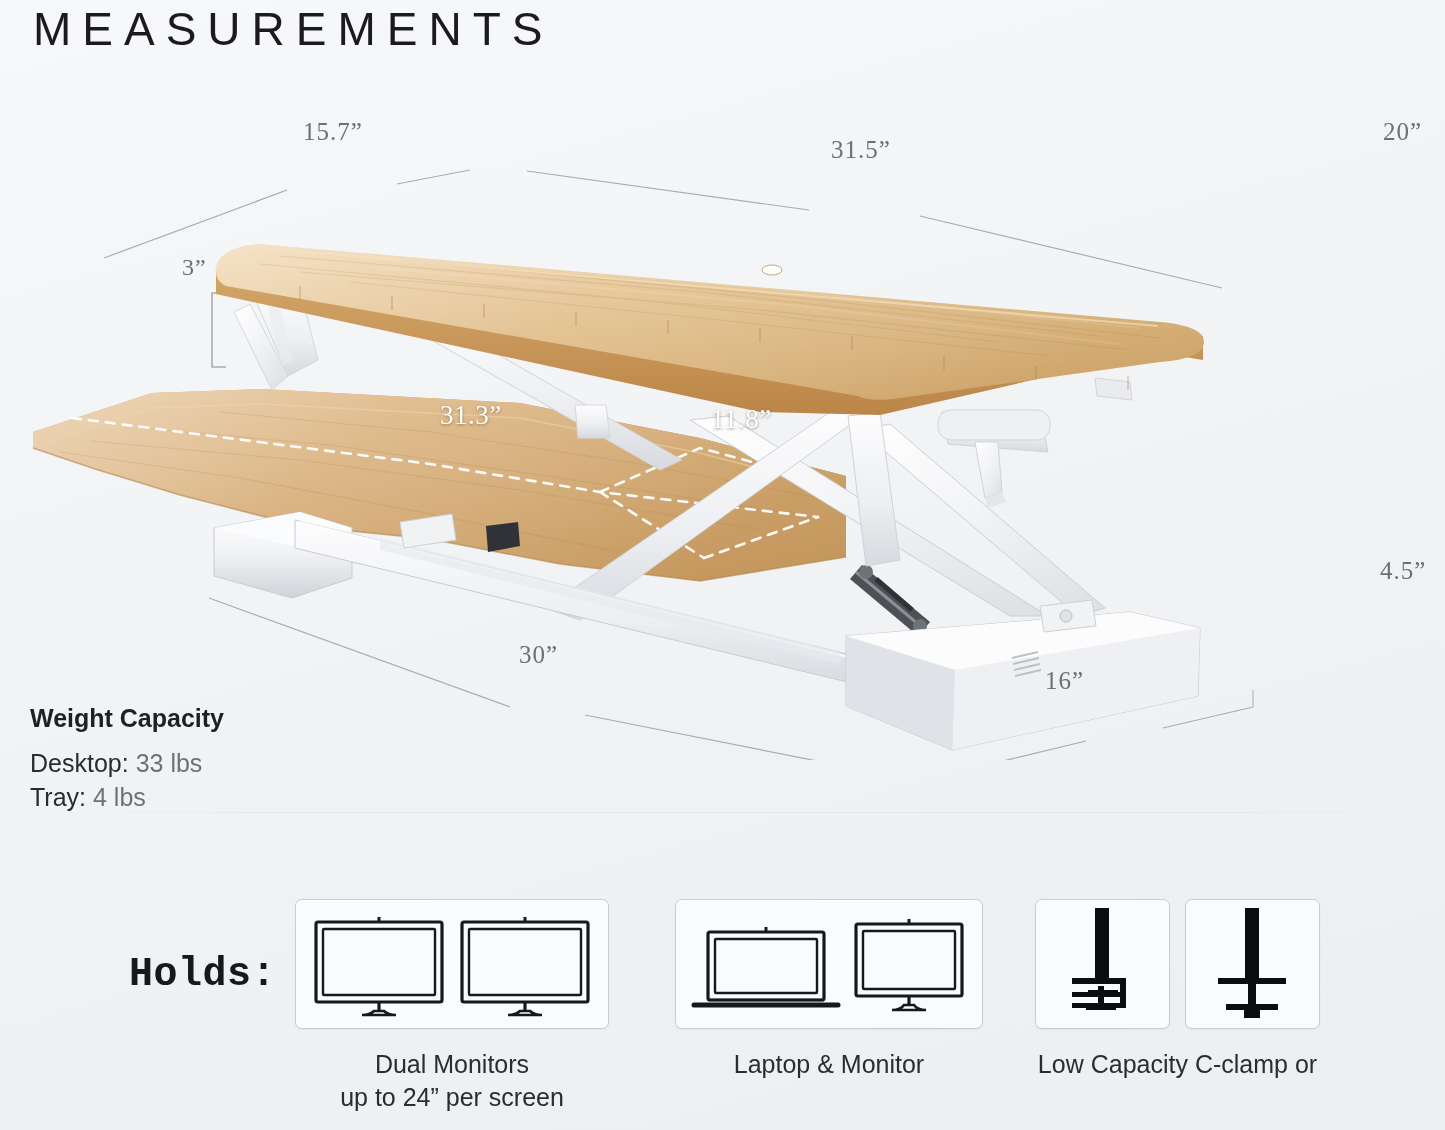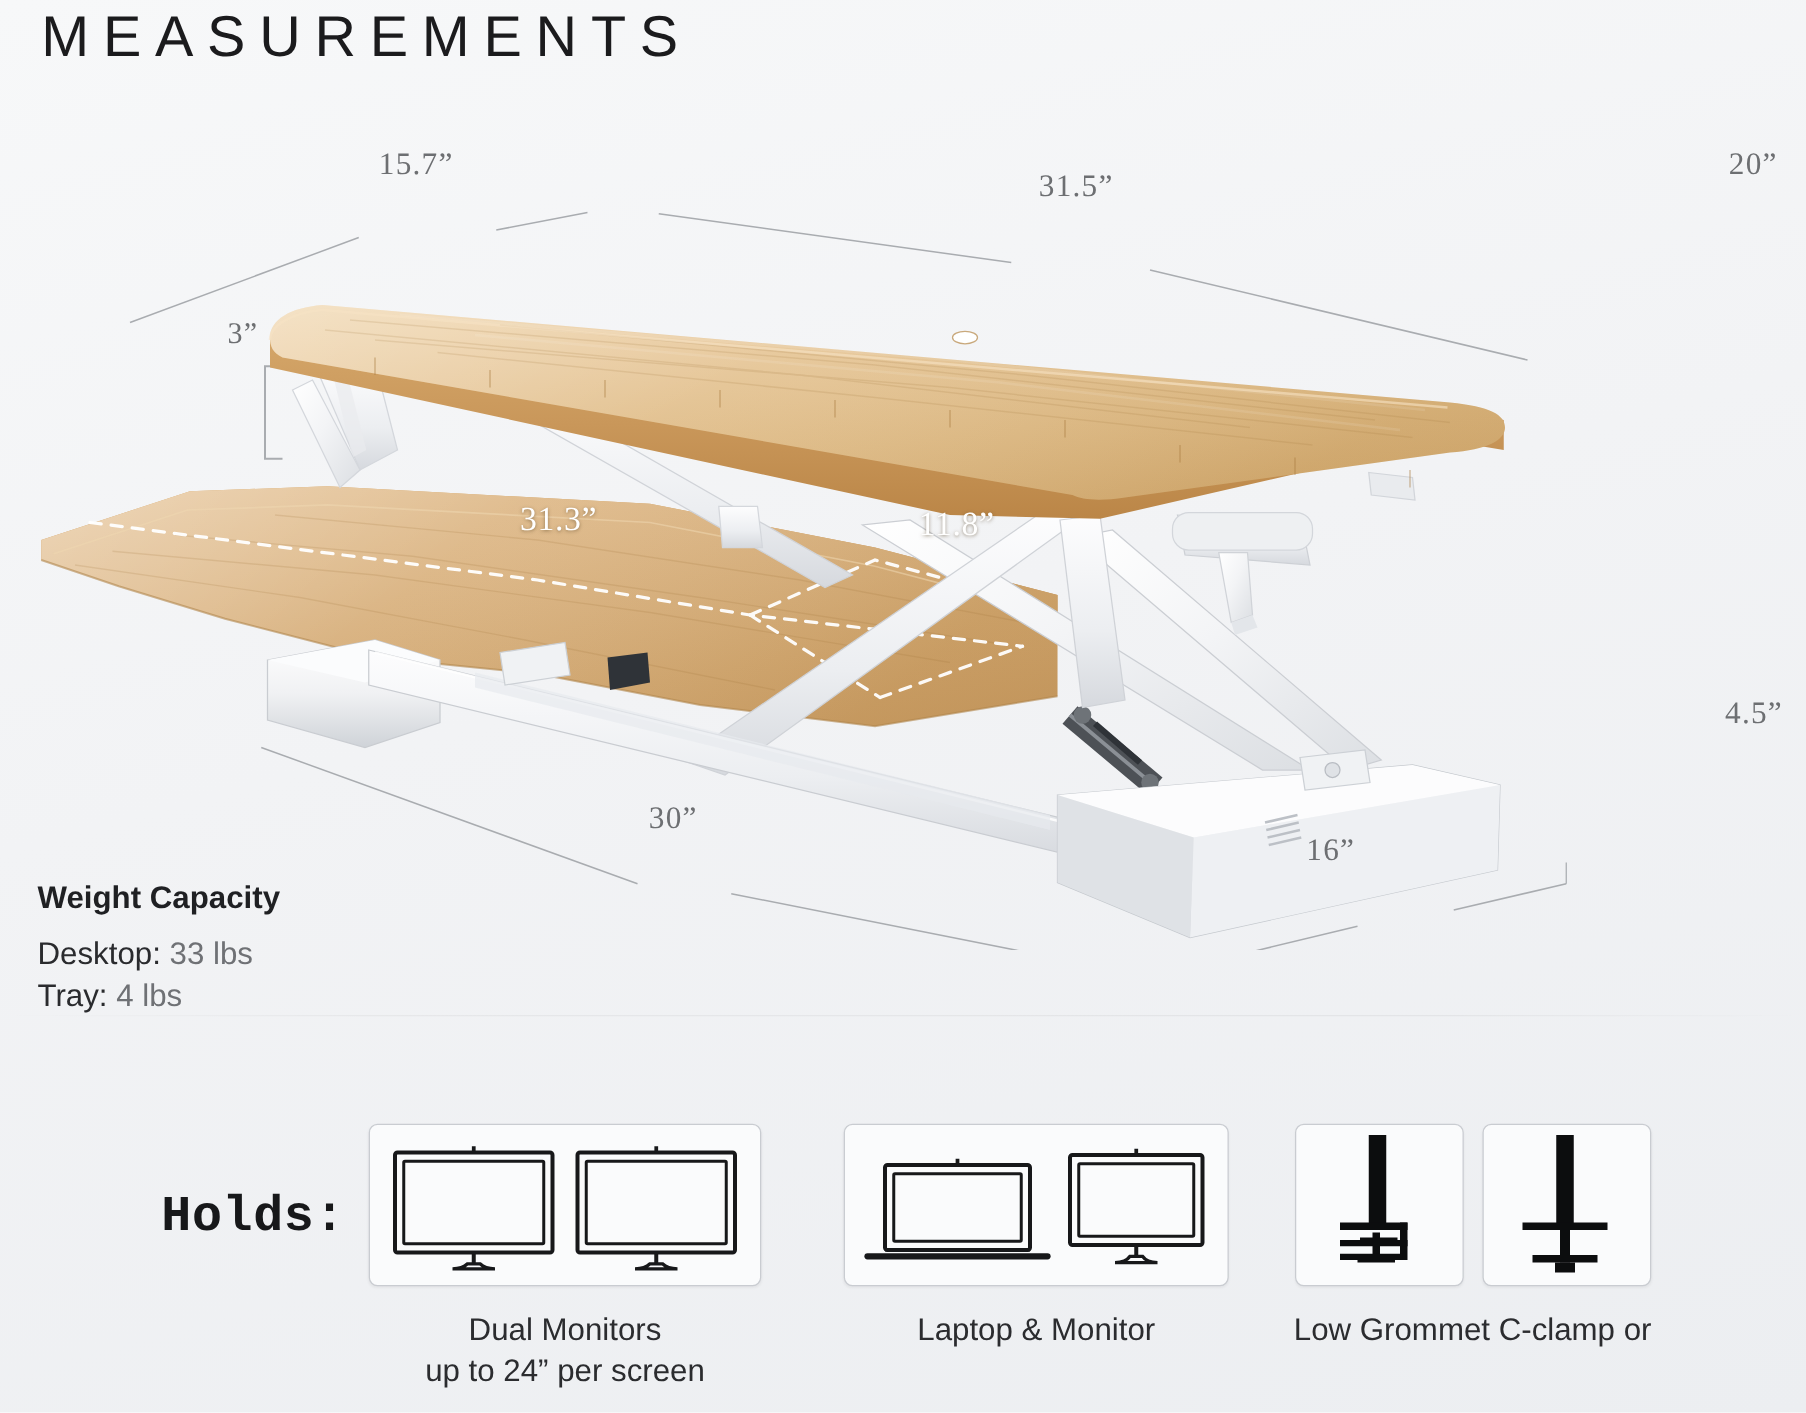--- a/index.html
+++ b/index.html
@@ -29,22 +29,22 @@
     font-family:"Liberation Serif",serif;letter-spacing:1px;white-space:nowrap;
   }
   .dim-white{
     position:absolute;color:#ffffff;font-size:27px;
     font-family:"Liberation Serif",serif;letter-spacing:.5px;white-space:nowrap;
     text-shadow:0 1px 3px rgba(80,60,30,.55);
   }
   .d157{left:303px;top:118px;}
   .d315{left:831px;top:136px;}
   .d3  {left:182px;top:254px;font-size:24px;}
-  .d313{left:416px;top:400px;}
-  .d118{left:735px;top:404px;text-align:right;}
+  .d313{left:440px;top:400px;}
+  .d118{left:711px;top:404px;text-align:right;}
   .d30 {left:519px;top:641px;}
   .d16 {left:1045px;top:667px;}
   .d20 {left:1383px;top:118px;}
   .d45 {left:1380px;top:557px;}
 
   
   .weight{position:absolute;left:30px;top:704px;}
   .weight .wc-title{
     font-size:25px;font-weight:bold;color:#1f2023;margin-bottom:16px;
     font-family:"Liberation Sans",sans-serif;
@@ -429,18 +429,18 @@
 
               <rect x="50" y="76" width="8" height="26"></rect>
 
               <rect x="28" y="96" width="52" height="6"></rect>
               <rect x="46" y="102" width="16" height="8"></rect>
             </g>
           </svg>
         </div>
       </div>
       <div class="cap">
-        <span>Low Grommet C-clamp or</span>
+        <span>Low Capacity C-clamp or</span>
       </div>
     </div>
 
   </div>
 </div>
 
 </body></html>

